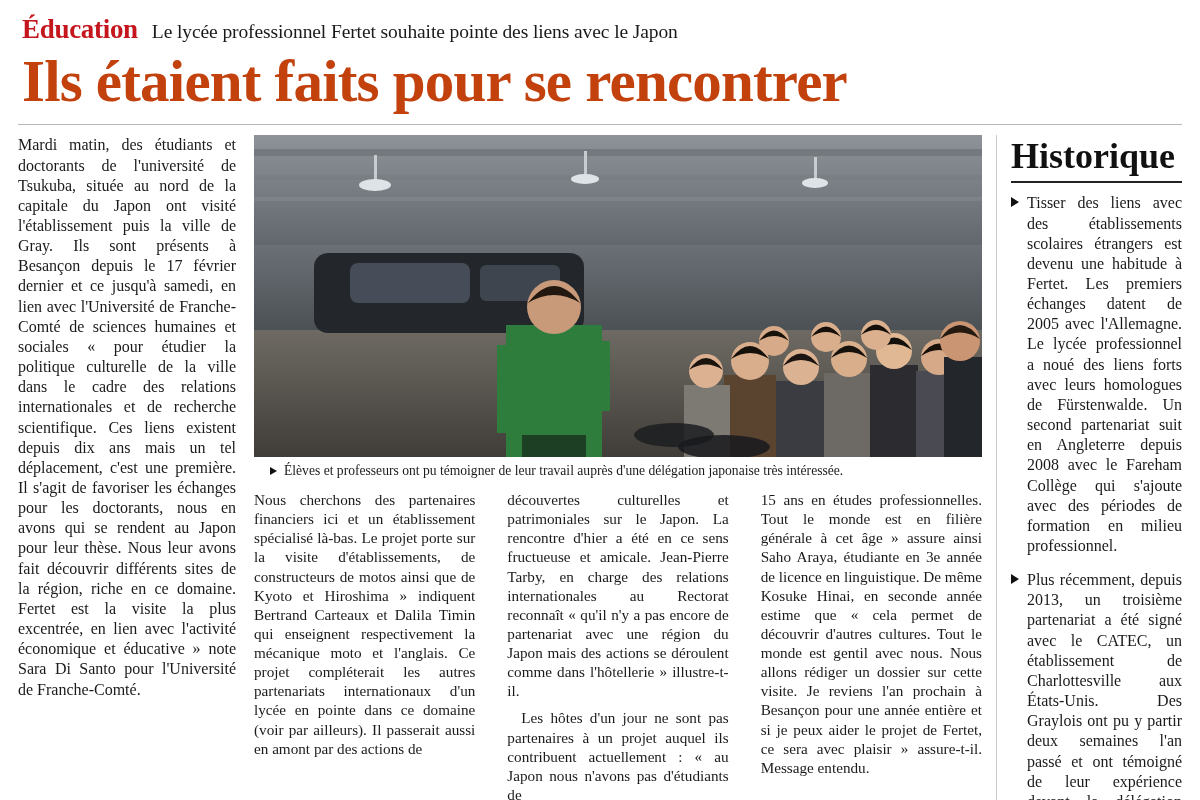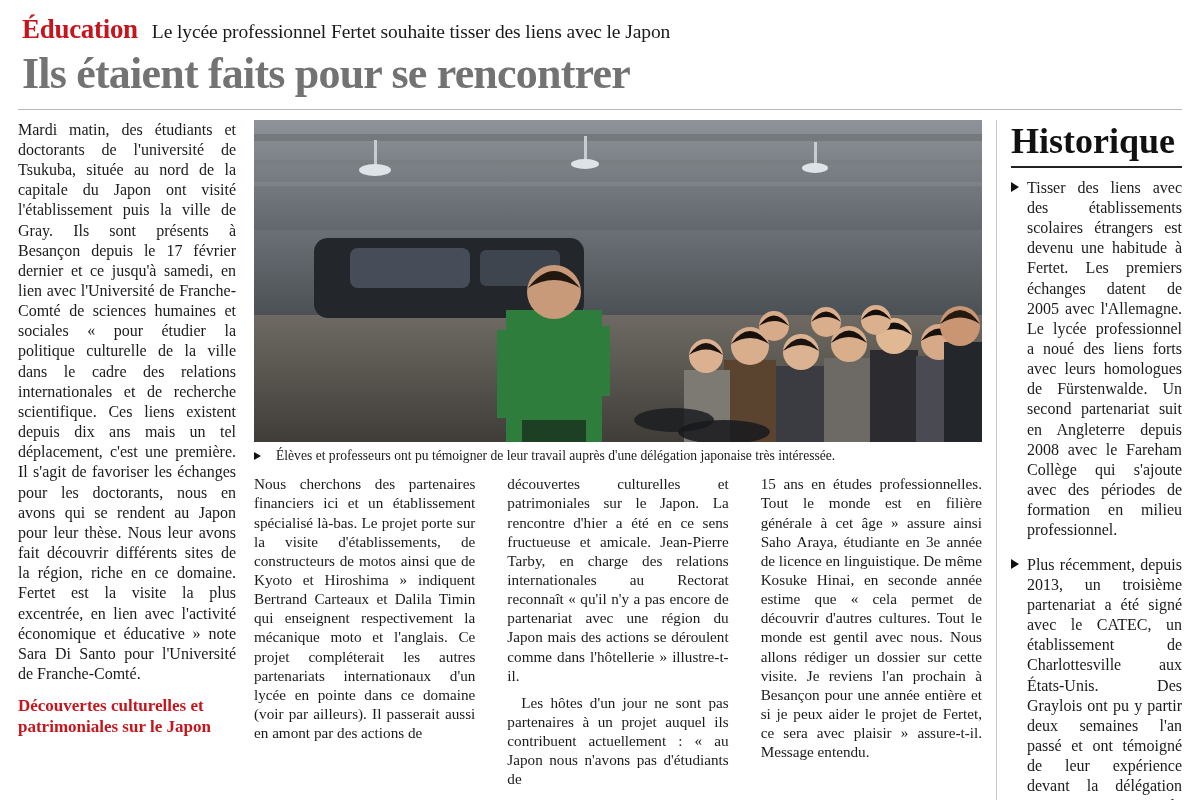--- a/index.html
+++ b/index.html
@@ -37,25 +37,25 @@
   }
   .standfirst {
     font-family: "Liberation Serif", serif;
     font-size: 19.5px;
     color: #1a1a1a;
     letter-spacing: -0.1px;
   }
   .headline {
     font-family: "Liberation Serif", serif;
     font-weight: bold;
-    font-size: 44px;
+    font-size: 59px;
     line-height: 1.04;
     margin: 6px 0 0 4px;
     letter-spacing: -0.8px;
-    color: #737373;
+    color: #c2410c;
   }
   .rule {
     border: 0;
     border-top: 1px solid #b9b9b9;
     margin: 12px 0 10px 0;
   }
   
   .content {
     position: relative;
     display: grid;
@@ -114,23 +114,23 @@
     position: relative;
     width: 100%;
     height: 322px;
     overflow: hidden;
     background: #2e3438;
   }
   .photo svg { display: block; width: 100%; height: 100%; }
   .caption {
     font-size: 13.6px;
     line-height: 1.22;
-    margin: 6px 0 10px 0;
-    position: relative;
-    padding-left: 22px;
+    margin: 6px 0 10px 16px;
+    position: relative;
+    padding-left: 14px;
   }
   .caption .tri {
     position: absolute;
     left: 0; top: 4px;
     width: 0; height: 0;
     border-left: 7px solid #111;
     border-top: 4.5px solid transparent;
     border-bottom: 4.5px solid transparent;
   }
   
@@ -142,32 +142,31 @@
   .under-photo p.body { font-size: 15.2px; }
   .indent { text-indent: 14px; }
 </style>
 </head>
 <body>
 
 <div class="page">
 
   <div class="kicker-row">
     <div class="kicker">Éducation</div>
-    <div class="standfirst">Le lycée professionnel Fertet souhaite tisser des liens avec le Japon</div>
+    <div class="standfirst">Le lycée professionnel Fertet souhaite pointe des liens avec le Japon</div>
   </div>
 
   <h1 class="headline">Ils étaient faits pour se rencontrer</h1>
 
   <hr class="rule">
 
   <div class="content">
 
     <div class="col-left">
       <p class="body">Mardi matin, des étudiants et doctorants de l'université de Tsukuba, située au nord de la capitale du Japon ont visité l'établissement puis la ville de Gray. Ils sont présents à Besançon depuis le 17 février dernier et ce jusqu'à samedi, en lien avec l'Université de Franche-Comté de sciences humaines et sociales « pour étudier la politique culturelle de la ville dans le cadre des relations internationales et de recherche scientifique. Ces liens existent depuis dix ans mais un tel déplacement, c'est une première. Il s'agit de favoriser les échanges pour les doctorants, nous en avons qui se rendent au Japon pour leur thèse. Nous leur avons fait découvrir différents sites de la région, riche en ce domaine. Fertet est la visite la plus excentrée, en lien avec l'activité économique et éducative » note Sara Di Santo pour l'Université de Franche-Comté.</p>
-      <div class="subhead">Découvertes culturelles et patrimoniales sur le Japon</div>
     </div>
 
     <div class="col-center">
 
       <div class="photo-wrap">
         <div class="photo">
           <svg viewBox="0 0 728 322" preserveAspectRatio="none" aria-hidden="true">
             <defs>
               <linearGradient id="ceil" x1="0" y1="0" x2="0" y2="1">
                 <stop offset="0%" stop-color="#8e9399"></stop>

